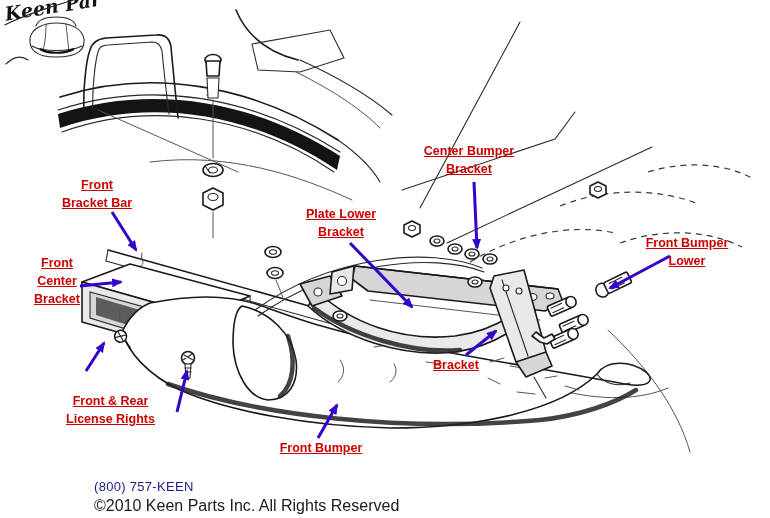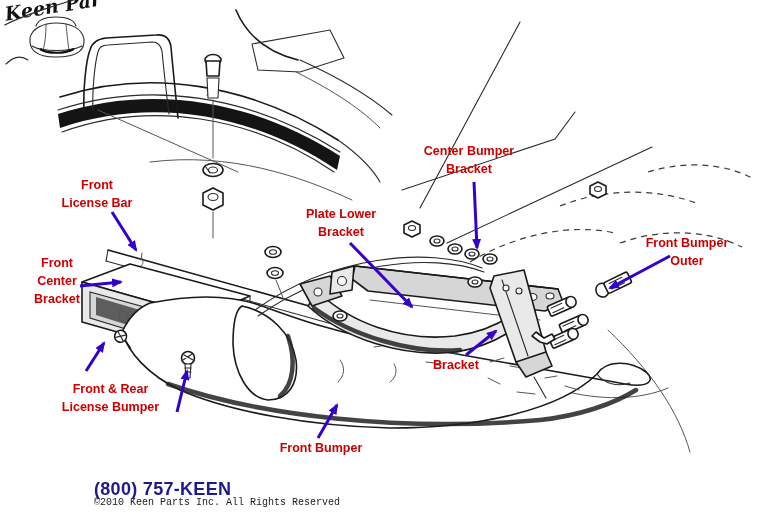--- a/index.html
+++ b/index.html
@@ -7,41 +7,41 @@
     position:relative;width:770px;height:518px;background:#ffffff;
     overflow:hidden;font-family:"Liberation Sans",sans-serif;
   }
   .canvas svg{position:absolute;left:0;top:0;}
   
   .plabel{
     position:absolute;z-index:3;text-align:center;
     color:var(--c-label,#CC0000);font-weight:bold;font-size:12.5px;line-height:18px;
     cursor:pointer;
   }
-  .pline{display:block;white-space:nowrap;}
+  .pline{display:block;text-decoration:underline;white-space:nowrap;}
   .arrow{stroke:var(--c-arrow,#3300CC);stroke-width:3;fill:none;}
   .ah{fill:var(--c-arrow,#3300CC);}
   
   .ink{stroke:#1a1a1a;fill:none;stroke-width:1.6;stroke-linecap:round;stroke-linejoin:round;}
   .ink-thin{stroke:#2a2a2a;fill:none;stroke-width:1.1;stroke-linecap:round;}
   .ink-faint{stroke:#555;fill:none;stroke-width:1;stroke-linecap:round;}
   .dash{stroke:#3a3a3a;fill:none;stroke-width:1.2;stroke-dasharray:6 5;}
   .fill-white{fill:#ffffff;}
   .fill-lt{fill:#e9e9e9;}
   .fill-md{fill:#d6d6d6;}
   .fill-dk{fill:#141414;}
   .shade{stroke:#222;fill:none;stroke-width:4.5;opacity:.85;stroke-linecap:round;}
   
   .phone{
     position:absolute;left:94px;top:479px;z-index:3;
-    color:var(--c-phone,#1B1B8F);font-weight:bold;font-size:18px;letter-spacing:.3px;
+    color:var(--c-phone,#1B1B8F);font-weight:normal;font-size:13px;letter-spacing:.3px;
   }
   .copyright{
     position:absolute;left:94px;top:497px;z-index:3;
-    color:#1b1b1b;font-size:10px;font-family:Liberation Mono, monospace;
+    color:#1b1b1b;font-size:16px;
   }
   .logo{position:absolute;left:6px;top:446px;z-index:3;}
   .logo-script{
     font-family:"DejaVu Serif",serif;font-style:italic;font-weight:bold;
     font-size:19px;fill:#111;
   }
 </style>
 </head>
 <body>
 
@@ -256,52 +256,52 @@
       <line class="arrow" x1="318" y1="438" x2="337" y2="405" marker-end="url(#ah)"></line>
       <line class="arrow" x1="350" y1="243" x2="412" y2="307" marker-end="url(#ah)"></line>
       <line class="arrow" x1="474" y1="182" x2="477" y2="248" marker-end="url(#ah)"></line>
       <line class="arrow" x1="670" y1="256" x2="610" y2="288" marker-end="url(#ah)"></line>
       <line class="arrow" x1="466" y1="355" x2="496" y2="331" marker-end="url(#ah)"></line>
     </g>
   </svg>
 
   <div class="plabel" style="left:37px;top:176px;width:120px">
     <span class="pline">Front</span>
-    <span class="pline">License Bar</span>
+    <span class="pline">Bracket Bar</span>
   </div>
 
   <div class="plabel" style="left:17px;top:254px;width:80px">
     <span class="pline">Front</span>
     <span class="pline">Center</span>
     <span class="pline">Bracket</span>
   </div>
 
-  <div class="plabel" style="left:48px;top:380px;width:125px">
+  <div class="plabel" style="left:48px;top:392px;width:125px">
     <span class="pline">Front &amp; Rear</span>
-    <span class="pline">License Bumper</span>
+    <span class="pline">License Rights</span>
   </div>
 
 
   <div class="plabel" style="left:261px;top:439px;width:120px">
     <span class="pline">Front Bumper</span>
   </div>
 
   <div class="plabel" style="left:281px;top:205px;width:120px">
     <span class="pline">Plate Lower</span>
     <span class="pline">Bracket</span>
   </div>
 
   <div class="plabel" style="left:404px;top:142px;width:130px">
     <span class="pline">Center Bumper</span>
     <span class="pline">Bracket</span>
   </div>
 
   <div class="plabel" style="left:627px;top:234px;width:120px">
     <span class="pline">Front Bumper</span>
-    <span class="pline">Outer</span>
+    <span class="pline">Lower</span>
   </div>
 
   <div class="plabel" style="left:396px;top:356px;width:120px">
     <span class="pline">Bracket</span>
   </div>
 
   <svg class="logo" width="100" height="70" viewBox="0 0 100 70">
     <g transform="rotate(-9 10 20)">
       <text class="logo-script" x="6" y="20">Keen Parts</text>
       <path class="ink-thin" d="M4,24 C30,16 62,12 92,8"></path>

